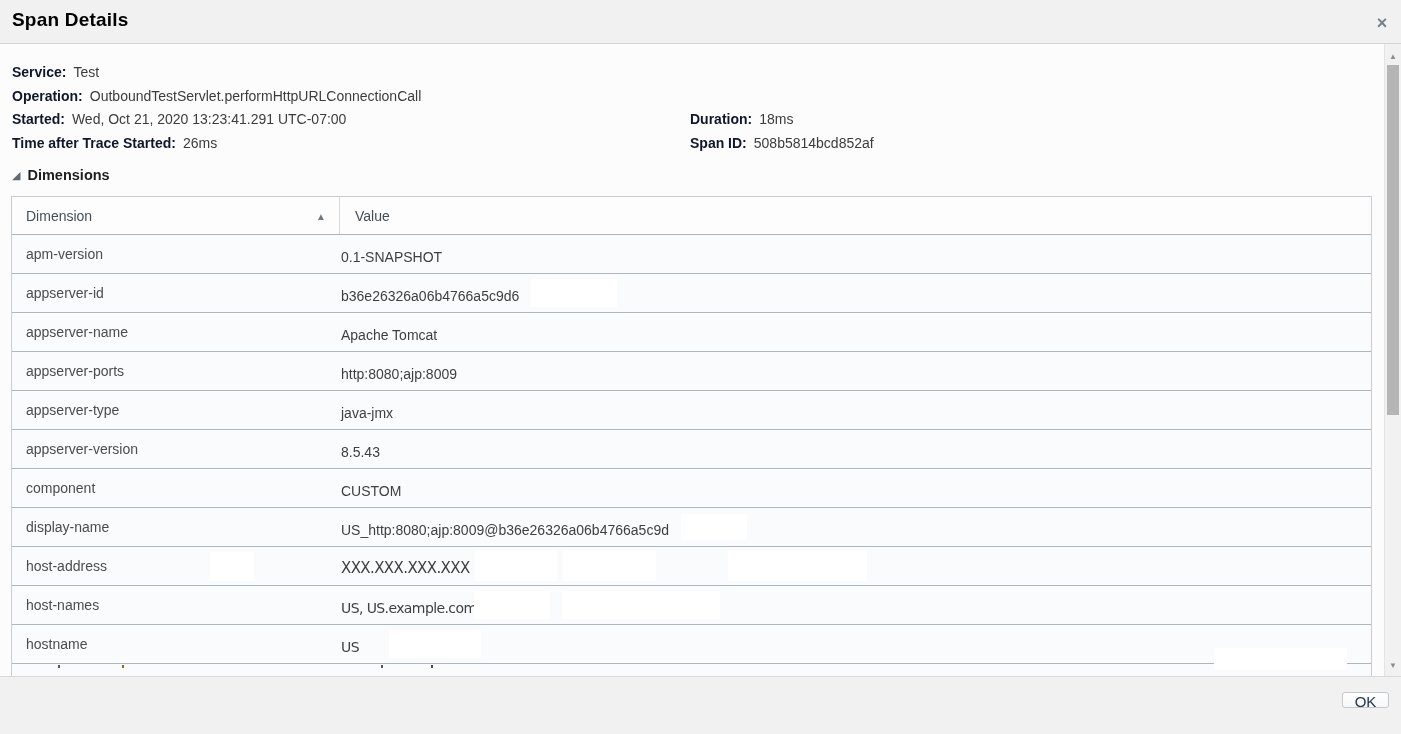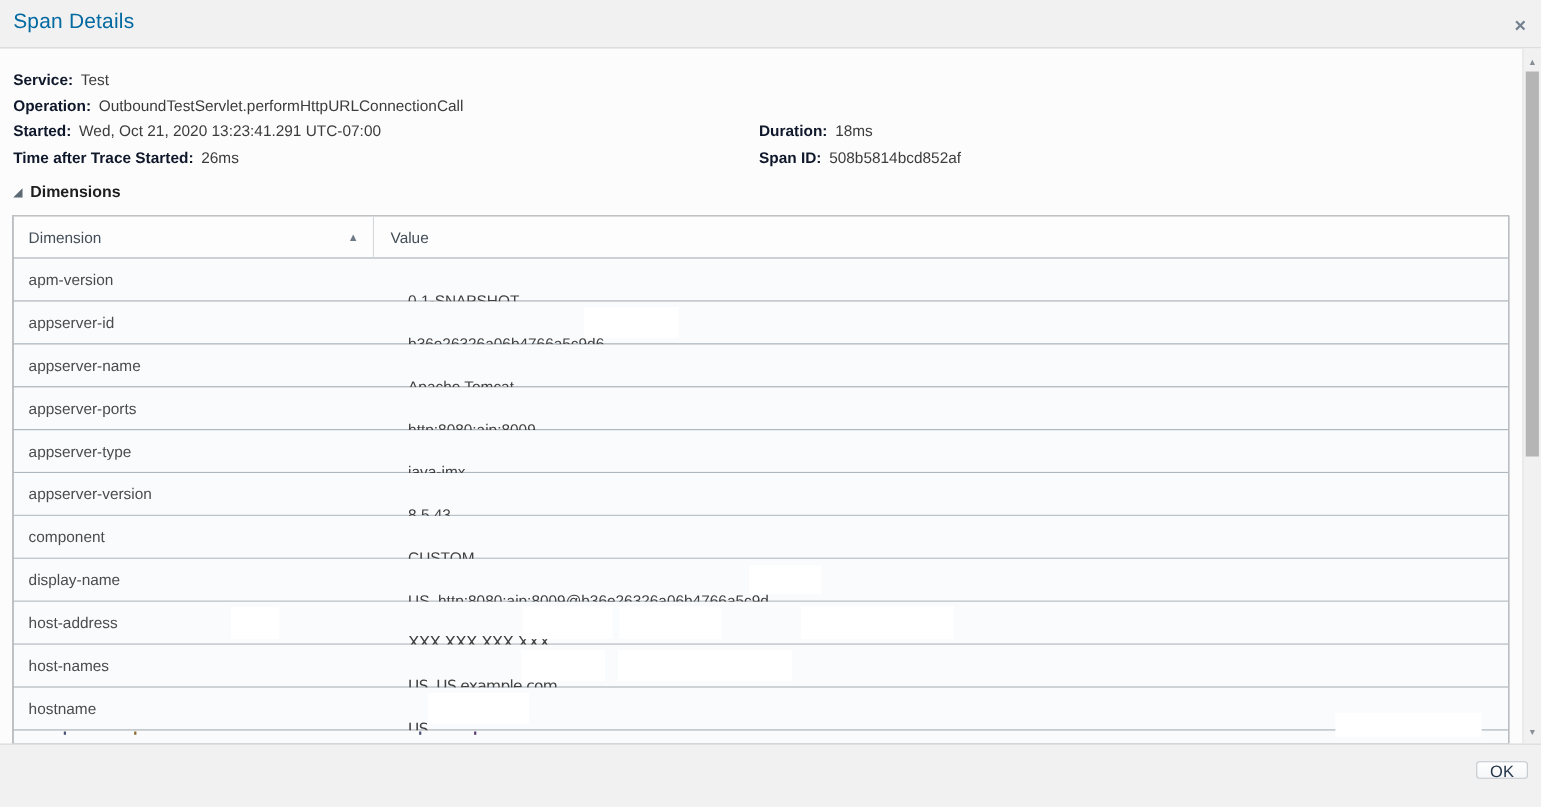--- a/index.html
+++ b/index.html
@@ -12,21 +12,21 @@
   }
   .dialog { position: relative; width: 1401px; height: 734px; background: #fcfcfc; }
 
   
   .dlg-header {
     position: absolute; top: 0; left: 0; width: 1401px; height: 44px;
     background: #f1f1f1; border-bottom: 1px solid #d4d4d4;
   }
   .dlg-title {
     position: absolute; left: 12px; top: 9px;
-    font-size: 19px; color: #0369a1; letter-spacing: 0.2px;
+    font-size: 19px; color: #000000; letter-spacing: 0.2px; font-weight: bold;
   }
   .dlg-close {
     position: absolute; right: 8px; top: 12px; width: 22px; height: 22px;
     font-size: 18px; font-weight: 600; color: #74828f;
     text-align: center; line-height: 22px; cursor: pointer; user-select: none;
   }
 
   
   .meta-left { position: absolute; left: 12px; top: 64px; }
   .meta-right { position: absolute; left: 690px; top: 111px; }
@@ -61,22 +61,22 @@
   .th-val {
     flex: 1; display: flex; align-items: center; padding-left: 15px;
     font-size: 14px; color: #434e58; cursor: pointer;
   }
   .trow { position: relative; height: 39px; background: #fafbfc; border-bottom: 1px solid #adb7c0; }
   .trow .cell-dim {
     position: absolute; left: 0; top: 11px; padding-left: 14px; width: 328px;
     font-size: 14px; color: #4c4c4c; white-space: nowrap; overflow: hidden;
   }
   .trow .cell-val {
-    position: absolute; left: 344px; top: 14px; padding-left: 15px;
-    font-size: 14px; color: #3f3f3f; white-space: nowrap; margin-top: 16px;
+    position: absolute; left: 314px; top: 14px; padding-left: 15px;
+    font-size: 14px; color: #3f3f3f; white-space: nowrap;
   }
   .trow.cond .cell-val { font-family: "DejaVu Sans", sans-serif; letter-spacing: -0.6px; }
   .trow.cond-big .cell-val { font-size: 15px; top: 12px; }
   .trow.partial { border-bottom: none; }
 
   .redaction { position: absolute; background: #ffffff; }
 
   .frag { position: absolute; width: 2px; height: 3px; background: #4a5578; top: 469px; }
 
   

